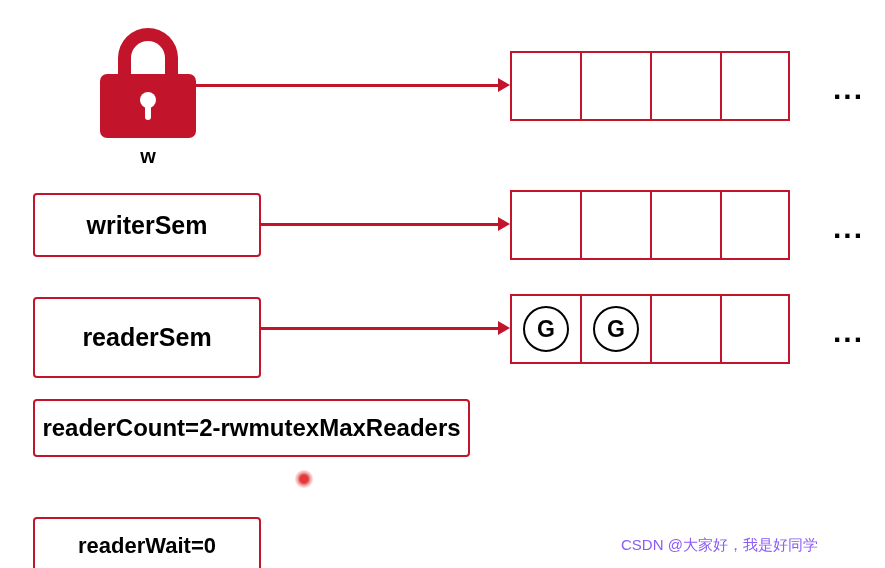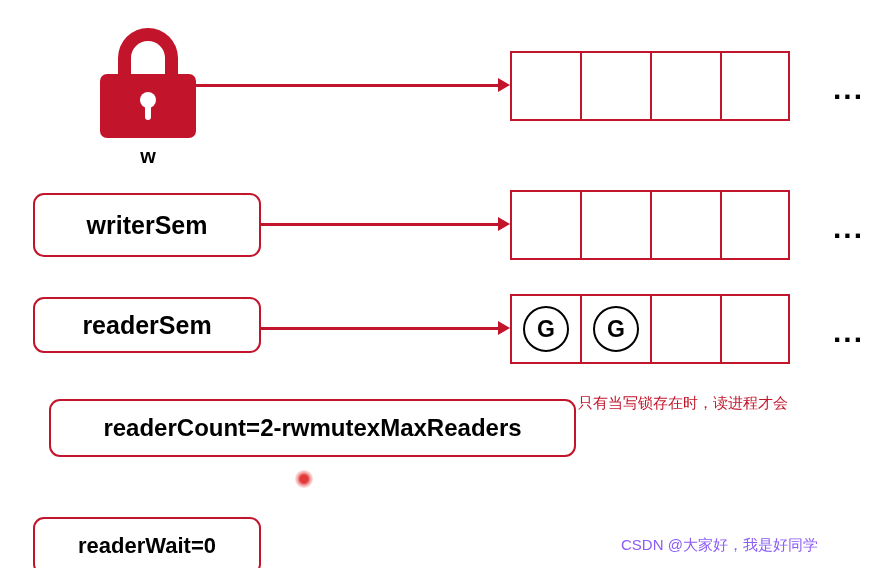--- a/index.html
+++ b/index.html
@@ -75,31 +75,31 @@
     text-align: center;
     font-size: 20px;
     font-weight: bold;
     color: #000000;
   }
 
   
   .lbox {
     box-sizing: border-box;
     border: 2.5px solid #c2152b;
-    border-radius: 11px;
+    border-radius: 4px;
     background: #ffffff;
     display: flex;
     align-items: center;
     justify-content: center;
     color: #000000;
     font-weight: bold;
   }
   .lbox-writerSem { left: 33px; top: 193px;  width: 228px; height: 64px; font-size: 25px; }
-  .lbox-readerSem { left: 33px; top: 297px;  width: 228px; height: 56px; font-size: 25px; }
-  .lbox-count     { left: 49px; top: 399px;  width: 527px; height: 58px; font-size: 24px; }
+  .lbox-readerSem { left: 33px; top: 297px;  width: 228px; height: 81px; font-size: 25px; }
+  .lbox-count     { left: 33px; top: 399px;  width: 437px; height: 58px; font-size: 24px; }
   .lbox-wait      { left: 33px; top: 493px;  width: 228px; height: 58px; font-size: 22px; margin-top: 24px; }
 
   
   .queue {
     display: flex;
     box-sizing: border-box;
   }
   .qcell {
     box-sizing: border-box;
     width: 70px;
@@ -239,20 +239,19 @@
     <div class="qcell"></div>
     <div class="qcell"></div>
   </div>
   <div class="abs dots dots3">...</div>
 
   <div class="abs lbox lbox-count">readerCount=2-rwmutexMaxReaders</div>
 
   <div class="abs lbox lbox-wait">readerWait=0</div>
 
   <div class="abs note">
-    <div>只有当写锁存在时，读进程才会</div>
   </div>
 
   <div class="abs cursor-dot"></div>
 
   <div class="abs watermark">CSDN @大家好，我是好同学</div>
 
 </div>
 
 </body></html>

